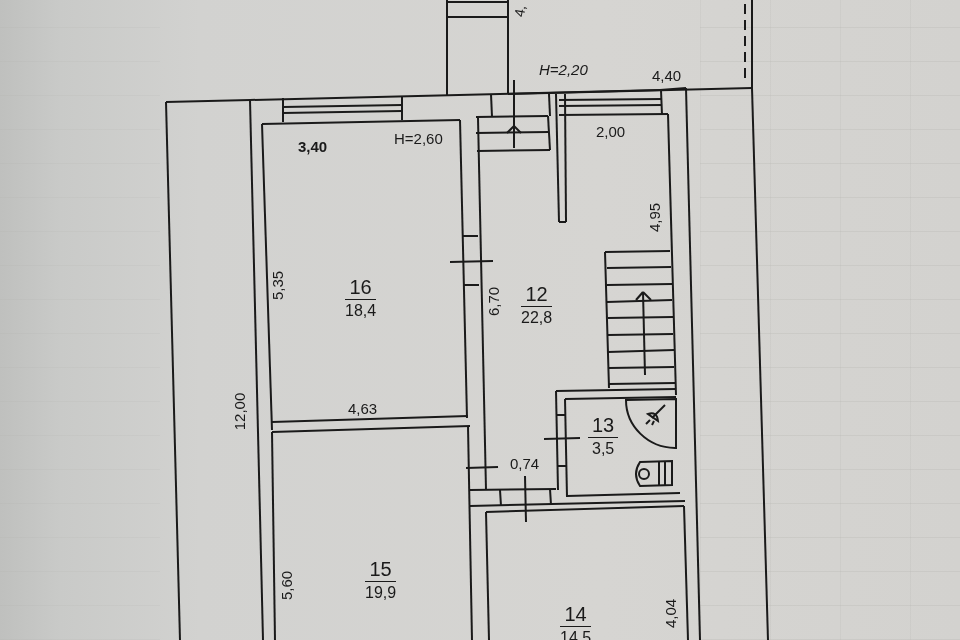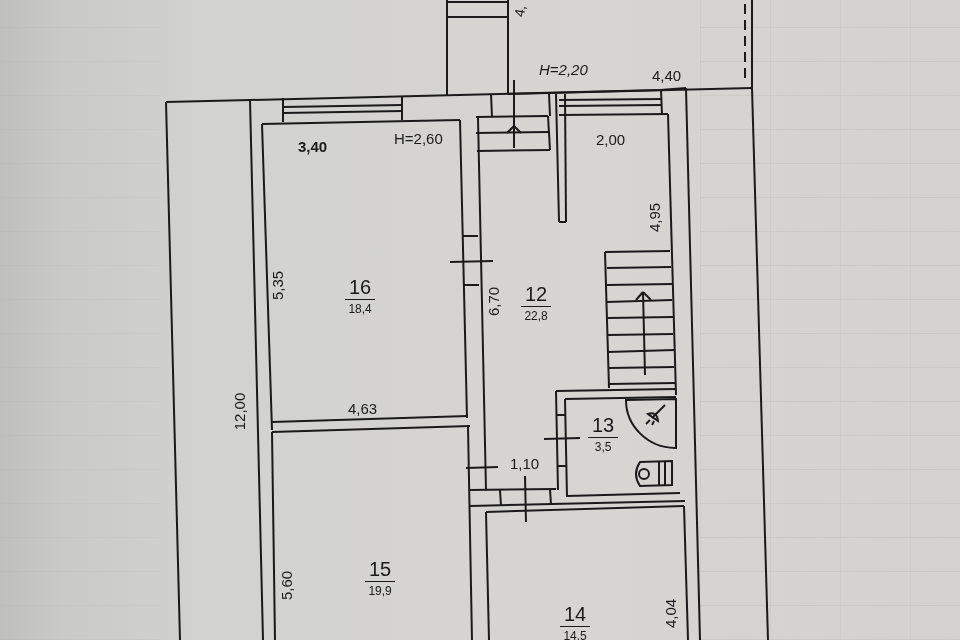--- a/index.html
+++ b/index.html
@@ -55,21 +55,21 @@
       line-height: 1;
     }
     .room-num {
       display: block;
       font-size: 20px;
       padding: 0 4px 2px 4px;
       border-bottom: 1.5px solid #1a1a1a;
     }
     .room-area {
       display: block;
-      font-size: 12px;
+      font-size: 16px;
       padding-top: 3px;
     }
   </style>
 </head>
 <body>
 
 <div class="sheet">
   <div class="bg-grid"></div>
   <div class="bg-grid-left"></div>
 
@@ -204,28 +204,28 @@
       <line x1="486" y1="512" x2="489" y2="640"></line>
       <line x1="684" y1="506" x2="688" y2="640"></line>
     </g>
   </svg>
 
   <div class="label dim" style="left:514px; top:4px; transform: rotate(-80deg); font-size:14px;">4,</div>
   <div class="label dim" style="left:539px; top:62px;font-style:italic;">H=2,20</div>
   <div class="label dim" style="left:652px; top:68px;">4,40</div>
   <div class="label dim" style="left:298px; top:139px;font-weight:bold;">3,40</div>
   <div class="label dim" style="left:394px; top:131px;text-align:right;">H=2,60</div>
-  <div class="label dim" style="left:596px; top:124px;margin-top:8px;">2,00</div>
+  <div class="label dim" style="left:596px; top:124px;">2,00</div>
 
   <div class="label dim vert" style="left:640px; top:210px;">4,95</div>
   <div class="label dim vert" style="left:263px; top:278px;">5,35</div>
   <div class="label dim vert" style="left:479px; top:294px;">6,70</div>
   <div class="label dim vert" style="left:221px; top:404px;">12,00</div>
   <div class="label dim" style="left:348px; top:401px;">4,63</div>
-  <div class="label dim" style="left:510px; top:456px;">1,10</div>
+  <div class="label dim" style="left:510px; top:456px;">0,74</div>
   <div class="label dim vert" style="left:272px; top:578px;">5,60</div>
   <div class="label dim vert" style="left:656px; top:606px;">4,04</div>
 
   <div class="room-label" style="left:345px; top:277px;">
     <span class="room-num">16</span>
     <span class="room-area">18,4</span>
   </div>
   <div class="room-label" style="left:521px; top:284px;">
     <span class="room-num">12</span>
     <span class="room-area">22,8</span>

